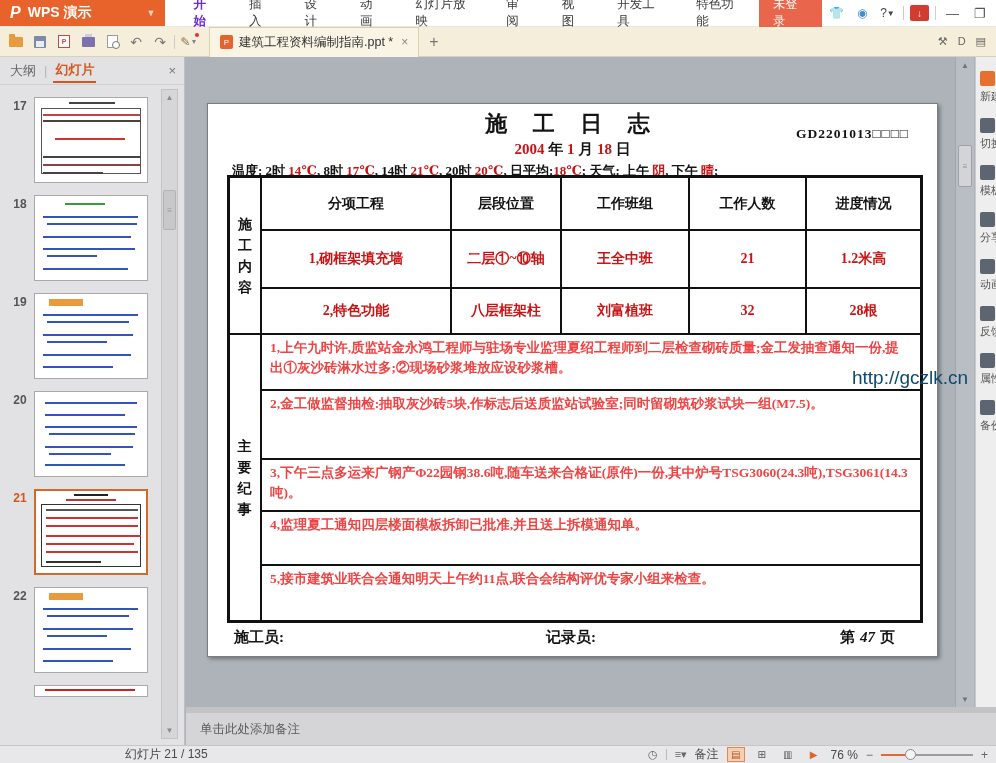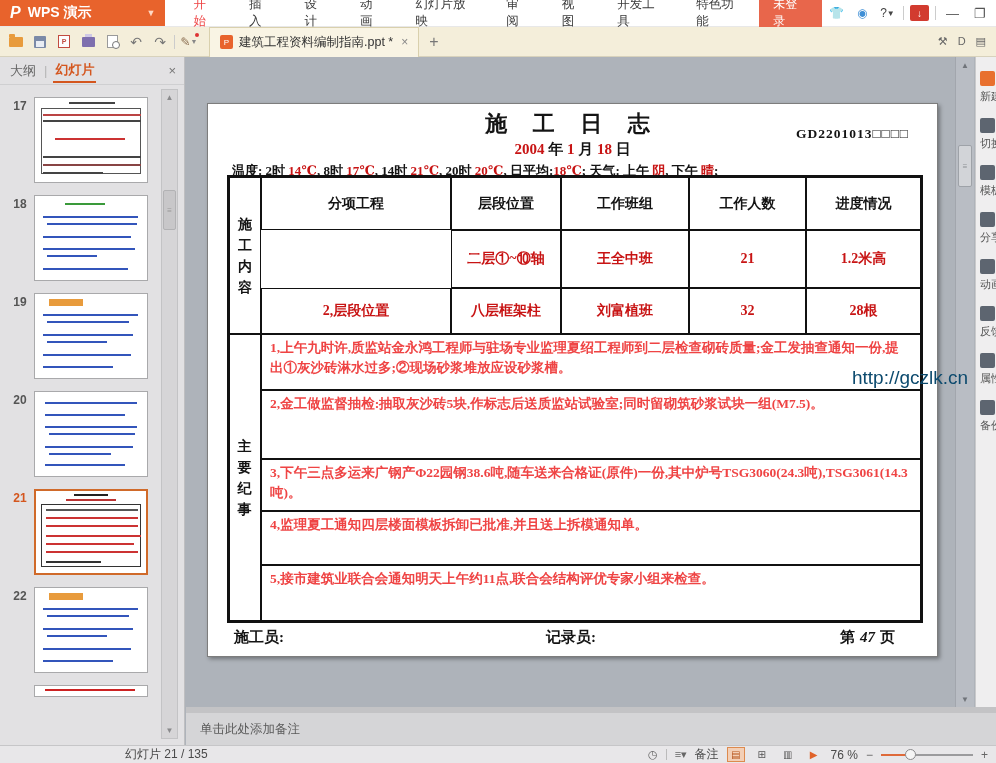--- a/index.html
+++ b/index.html
@@ -7,21 +7,21 @@
   body { font-family:"Liberation Sans","DejaVu Sans",sans-serif; }
   #app { position:relative; width:996px; height:763px; background:#aeb3ba; overflow:hidden; }
 
   
   .titlebar { position:absolute; left:0; top:0; width:996px; height:27px; background:#ffffff; display:flex; align-items:stretch; border-bottom:1px solid #e8e8e8;}
   .logo-block { width:170px; background:#e8632c; color:#fff; display:flex; align-items:center; padding:0 10px; gap:7px; font-weight:bold; font-size:14px; }
   .logo-glyph { font-size:16px; font-weight:bold; font-style:italic; }
   .logo-caret { margin-left:auto; font-size:9px; color:#ffd9c4; }
   .ribbon-tabs { display:flex; align-items:center; gap:0; margin-left:12px; }
   .ribbon-tab { padding:0 16px; font-size:12.5px; color:#3a3a3a; height:27px; display:flex; align-items:center; cursor:default; }
-  .ribbon-tab.active { color:#ef4444; font-weight:normal; }
+  .ribbon-tab.active { color:#6d28d9; font-weight:bold; }
   .tb-right { margin-left:auto; display:flex; align-items:center; gap:6px; padding-right:6px;border-radius:7px; }
   .login-btn { background:#e8664b; color:#fff; font-size:12px; padding:4px 14px; height:27px; display:flex; align-items:center; }
   .tb-icon { width:20px; height:18px; display:flex; align-items:center; justify-content:center; font-size:12px; color:#444; }
   .tb-sep { width:1px; height:14px; background:#ccc; }
   .dl-icon { width:20px; height:16px; background:#d23b2f; color:#fff; border-radius:2px; font-size:10px; display:flex; align-items:center; justify-content:center; }
   .eye-icon { color:#3f8fd6; }
   .win-min,.win-restore { font-size:13px; color:#555; width:22px; text-align:center; }
 
   
   .tabrow { position:absolute; left:0; top:27px; width:996px; height:30px; background:#f4eeda; border-bottom:1px solid #d8d2bc; display:flex; align-items:center; }
@@ -299,25 +299,26 @@
         <div class="sl-code">GD2201013□□□□</div>
         <div class="sl-date" id="dateLine"><span class="red">2004</span><span>  年 </span><span class="red">1</span><span> 月 </span><span class="red">18</span><span> 日</span></div>
         <div class="sl-temp" id="tempLine"><span>温度: 2时 </span><span class="red">14℃</span><span>,   8时 </span><span class="red">17℃</span><span>,   14时 </span><span class="red">21℃</span><span>,   20时 </span><span class="red">20℃</span><span>,   日平均:</span><span class="red">18℃</span><span>;   天气: 上午  </span><span class="red">阴</span><span>,   下午   </span><span class="red">晴</span><span>;</span></div>
         <div class="grid-table" id="logTable">
             <div class="cell vlabel" style="grid-area: 1 / 1 / 4;">施工内容</div>
             <div class="cell hdr" style="grid-area: 1 / 2;">分项工程</div>
             <div class="cell hdr" style="grid-area: 1 / 3;">层段位置</div>
             <div class="cell hdr" style="grid-area: 1 / 4;">工作班组</div>
             <div class="cell hdr" style="grid-area: 1 / 5;">工作人数</div>
             <div class="cell hdr" style="grid-area: 1 / 6;">进度情况</div>
+            <div class="cell data" style="grid-area: 2 / 2;">1,砌框架填充墙</div>
             <div class="cell data" style="grid-area: 2 / 3;">二层①~⑩轴</div>
             <div class="cell data" style="grid-area: 2 / 4;">王全中班</div>
             <div class="cell data" style="grid-area: 2 / 5;">21</div>
             <div class="cell data" style="grid-area: 2 / 6;">1.2米高</div>
-            <div class="cell data" style="grid-area: 3 / 2;">2,层段位置</div>
+            <div class="cell data" style="grid-area: 3 / 2;">2,特色功能</div>
             <div class="cell data" style="grid-area: 3 / 3;">八层框架柱</div>
             <div class="cell data" style="grid-area: 3 / 4;">刘富植班</div>
             <div class="cell data" style="grid-area: 3 / 5;">32</div>
             <div class="cell data" style="grid-area: 3 / 6;">28根</div>
             <div class="cell vlabel" style="grid-area: 4 / 1 / 9; letter-spacing: 1px;">主要纪事</div>
             <div class="cell memo" style="grid-row: 4;">1,上午九时许,质监站金永鸿工程师与驻场专业监理夏绍工程师到二层检查砌砖质量;金工发抽查通知一份,提出①灰沙砖淋水过多;②现场砂浆堆放应设砂浆槽。</div>
             <div class="cell memo" style="grid-row: 5;">2,金工做监督抽检:抽取灰沙砖5块,作标志后送质监站试验室;同时留砌筑砂浆试块一组(M7.5)。</div>
             <div class="cell memo" style="grid-row: 6;">3,下午三点多运来广钢产Φ22园钢38.6吨,随车送来合格证(原件)一份,其中炉号TSG3060(24.3吨),TSG3061(14.3吨)。</div>
             <div class="cell memo" style="grid-row: 7;">4,监理夏工通知四层楼面模板拆卸已批准,并且送上拆模通知单。</div>
             <div class="cell memo" style="grid-row: 8;">5,接市建筑业联合会通知明天上午约11点,联合会结构评优专家小组来检查。</div>

